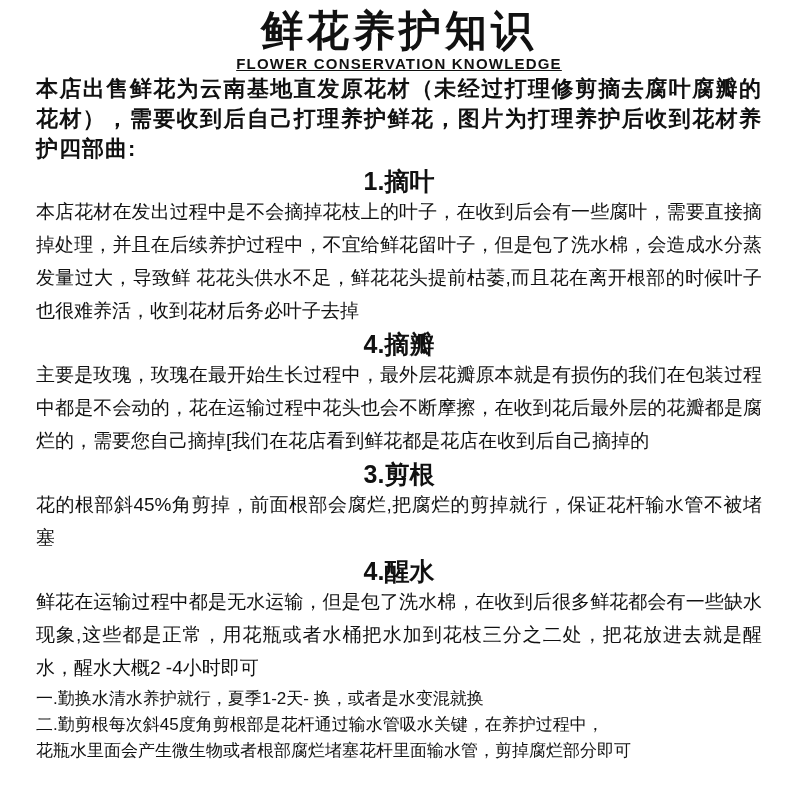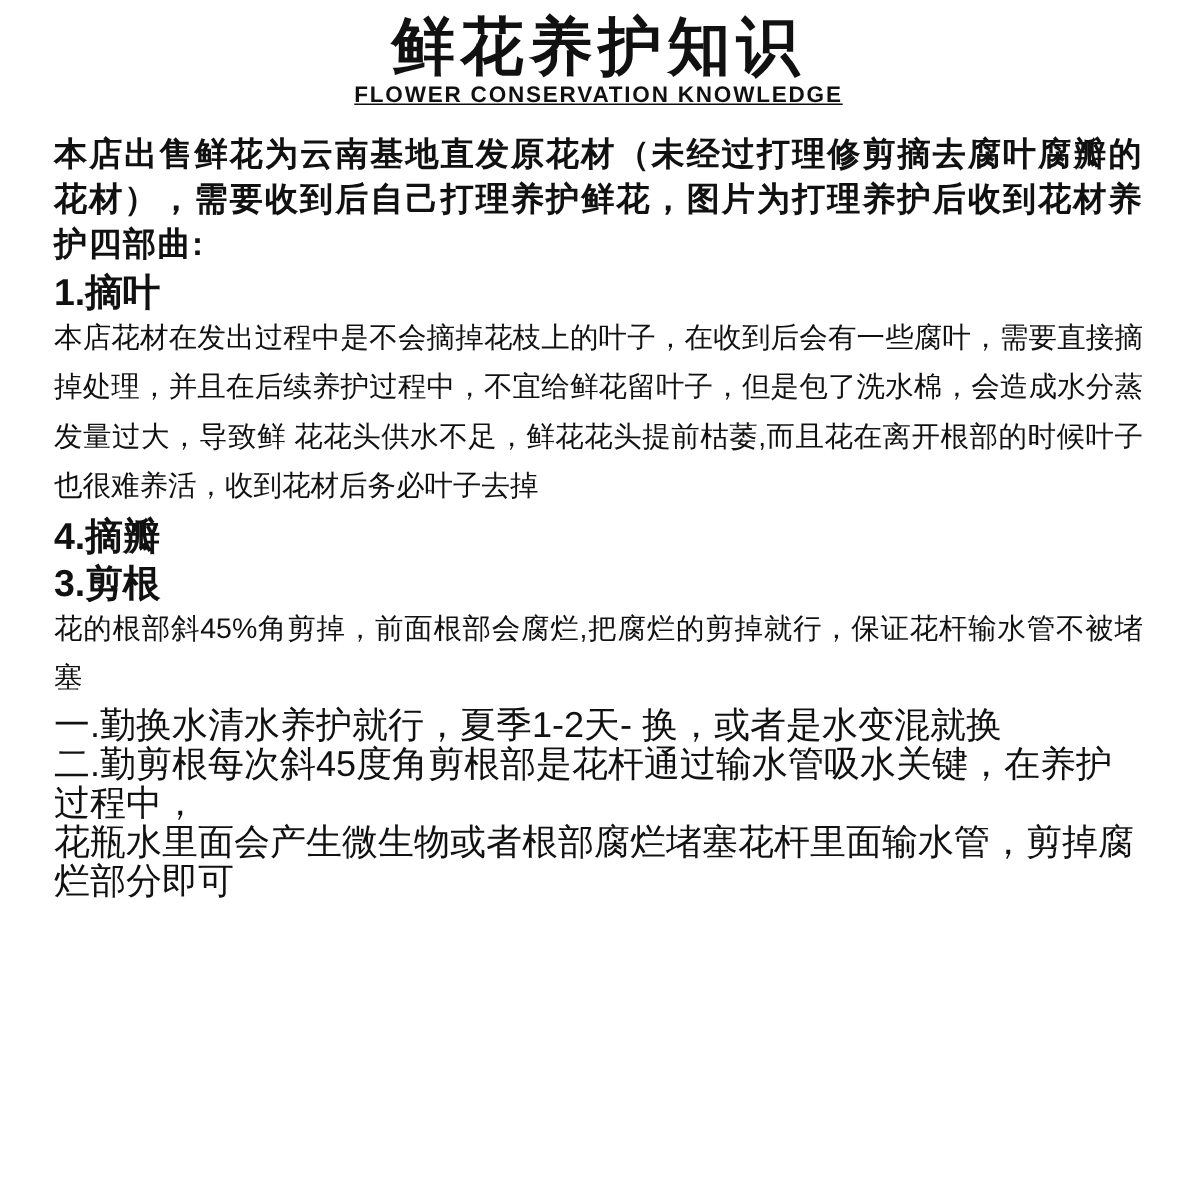--- a/index.html
+++ b/index.html
@@ -20,43 +20,43 @@
   }
   .subtitle {
     text-align: center;
     font-size: 15px;
     line-height: 20px;
     font-weight: 700;
     letter-spacing: 1.2px;
     text-decoration: underline;
   }
   .intro {
-    margin-top: 14px;
     font-size: 22px;
     line-height: 30px;
     font-weight: 700;
     letter-spacing: 1px;
     text-align: justify;
   }
   .heading {
     margin-top: 3px;
     font-size: 25px;
     line-height: 28px;
     font-weight: 700;
+    text-align: center;
   }
   .body-text {
     font-size: 19px;
     line-height: 33px;
     font-weight: 400;
     text-align: justify;
     white-space: pre-wrap;
   }
   .care-items { margin-top: 2px; }
   .care-item {
-    font-size: 24px;
+    font-size: 17px;
     line-height: 26px;
     font-weight: 400;
     white-space: pre-wrap;
   }
 </style>
 </head>
 <body style="background: rgb(255, 255, 255); color: rgb(17, 17, 17);">
 
 <div class="page">
 
@@ -65,27 +65,32 @@
 
   <p class="intro">本店出售鲜花为云南基地直发原花材（未经过打理修剪摘去腐叶腐瓣的花材），需要收到后自己打理养护鲜花，图片为打理养护后收到花材养护四部曲:</p>
 
   <section>
     <h2 class="heading">1.摘叶</h2>
     <p class="body-text">本店花材在发出过程中是不会摘掉花枝上的叶子，在收到后会有一些腐叶，需要直接摘掉处理，并且在后续养护过程中，不宜给鲜花留叶子，但是包了洗水棉，会造成水分蒸发量过大，导致鲜 花花头供水不足，鲜花花头提前枯萎,而且花在离开根部的时候叶子也很难养活，收到花材后务必叶子去掉</p>
   </section>
 
   <section>
     <h2 class="heading">4.摘瓣</h2>
+    <p class="body-text">主要是玫瑰，玫瑰在最开始生长过程中，最外层花瓣原本就是有损伤的我们在包装过程中都是不会动的，花在运输过程中花头也会不断摩擦，在收到花后最外层的花瓣都是腐烂的，需要您自己摘掉[我们在花店看到鲜花都是花店在收到后自己摘掉的</p>
   </section>
 
   <section>
     <h2 class="heading">3.剪根</h2>
     <p class="body-text">花的根部斜45%角剪掉，前面根部会腐烂,把腐烂的剪掉就行，保证花杆输水管不被堵塞</p>
   </section>
 
+  <section>
+    <h2 class="heading">4.醒水</h2>
+    <p class="body-text">鲜花在运输过程中都是无水运输，但是包了洗水棉，在收到后很多鲜花都会有一些缺水现象,这些都是正常，用花瓶或者水桶把水加到花枝三分之二处，把花放进去就是醒水，醒水大概2 -4小时即可</p>
+  </section>
 
   <section>
     <div class="care-items">
       <p class="care-item">一.勤换水清水养护就行，夏季1-2天- 换，或者是水变混就换</p>
       <p class="care-item">二.勤剪根每次斜45度角剪根部是花杆通过输水管吸水关键，在养护过程中，
 花瓶水里面会产生微生物或者根部腐烂堵塞花杆里面输水管，剪掉腐烂部分即可</p>
 
     </div>
   </section>
 

